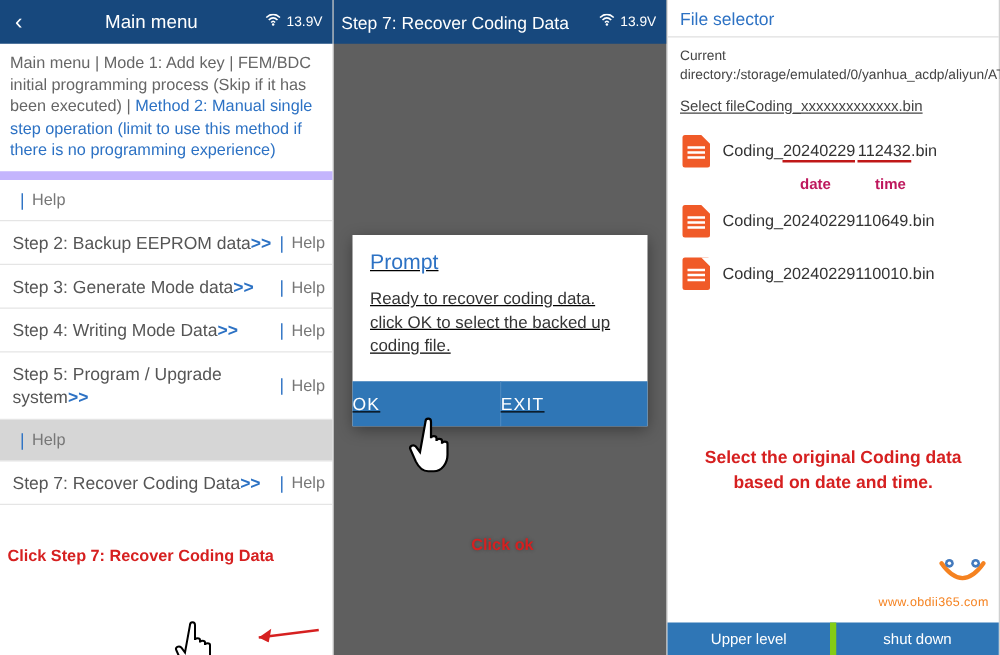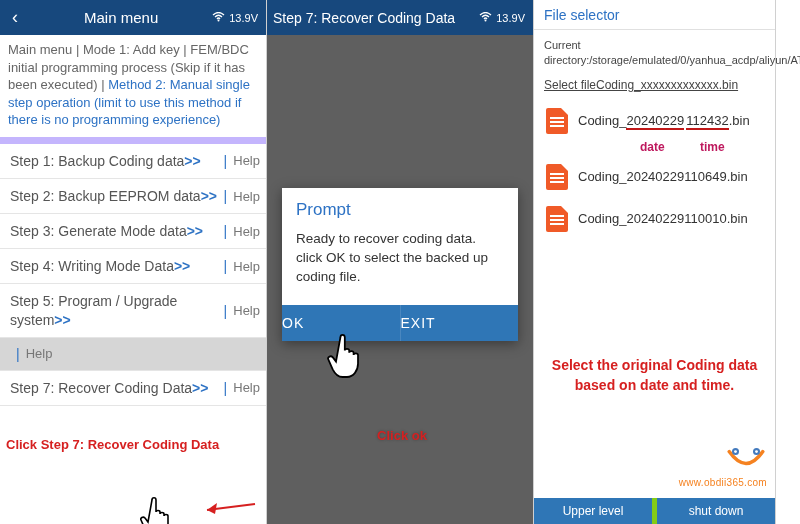--- a/index.html
+++ b/index.html
@@ -1,21 +1,21 @@
 <!DOCTYPE html>
 <html><head>
 <meta charset="utf-8">
 <style>
   * { box-sizing: border-box; margin: 0; padding: 0; font-family: Arial, Helvetica, sans-serif; }
   body { width: 800px; height: 524px; overflow: hidden; position: relative; background:#fff; }
   .cols { display: flex; width: 800px; height: 524px; }
   .col { position: relative; height: 524px; border-right:1px solid #d0d0d0; }
   .col1 { width: 267px; background:#fff; }
   .col2 { width: 267px; background:#5f5f5f; }
-  .col3 { width: 242px; background:#fff; }
+  .col3 { width: 266px; background:#fff; }
 
   
   .hdr { height: 35px; background:#17487d; color:#fff; display:flex; align-items:center; font-size:14px; position:relative; }
   .hdr .back { width:30px; text-align:center; font-size:18px; cursor:pointer; }
   .hdr .title { flex:1; text-align:center; font-weight:400; font-size:15px; }
   .hdr .title2 { flex:1; text-align:left; padding-left:6px; font-size:14px; }
   .hdr .batt { font-size:11px; padding-right:8px; display:flex; align-items:center; gap:4px; }
   .wifi { display:inline-block; }
 
   
@@ -23,21 +23,21 @@
   .crumbs .bluelink { color:#2d72c4; }
   .steps { }
   .step { display:flex; align-items:center; padding:8px 6px 8px 10px; border-bottom:1px solid #e5e5e5; font-size:14px; color:#555; }
   .step .label { flex:1; line-height:1.3; }
   .step .go { color:#2d72c4; font-weight:600; }
   .step .chk { color:#1a9e3b; font-weight:bold; }
   .step .sep { color:#2d72c4; margin:0 6px; }
   .step .help { color:#777; font-size:13px; }
   .step.sel { background:#d6d6d6; }
   .redtxt { color:#d62020; font-weight:600; font-size:13px; position:absolute; }
-  .dialog { position:absolute; left:15px; right:15px; top:188px; background:#fff; box-shadow:0 3px 12px rgba(0,0,0,0.4); }
+  .dialog { position:absolute; left:15px; right:15px; top:188px; background:#fff; box-shadow:0 3px 12px rgba(0,0,0,0.4);text-decoration:underline; }
   .dialog .dtitle { color:#2d72c4; font-size:17px; padding:12px 14px 6px 14px; }
   .dialog .dbody { color:#333; font-size:13.5px; padding:4px 14px 18px 14px; line-height:1.4; }
   .dialog .dbtns { display:flex; }
   .dialog .dbtn { flex:1; background:#2f76b6; color:#fff; text-align:left; padding:10px 0; font-size:14px; cursor:pointer; letter-spacing:1px; }
   .dialog .dbtn + .dbtn { border-left:1px solid #4a87bf; }
 
   
   .hand { position:absolute; pointer-events:none; }
   .hand svg { display:block; }
 
@@ -80,21 +80,20 @@
             </svg>
         </span>
         <span>13.9V</span>
       </div>
     </div>
     <div class="crumbs">
       <span>Main menu | Mode 1: Add key | FEM/BDC initial programming process (Skip if it has been executed) | </span><span class="bluelink">Method 2: Manual single step operation (limit to use this method if there is no programming experience)</span>
     </div>
     <div class="steps">
       <div class="step">
-        <div class="label"><span>Step 1: Backup Coding data</span><span class="go">&gt;&gt;</span></div>
         <span class="sep">|</span>
         <span class="help">Help</span>
       </div>
       <div class="step">
         <div class="label"><span>Step 2: Backup EEPROM data</span><span class="go">&gt;&gt;</span></div>
         <span class="sep">|</span>
         <span class="help">Help</span>
       </div>
       <div class="step">
         <div class="label"><span>Step 3: Generate Mode data</span><span class="go">&gt;&gt;</span></div>

